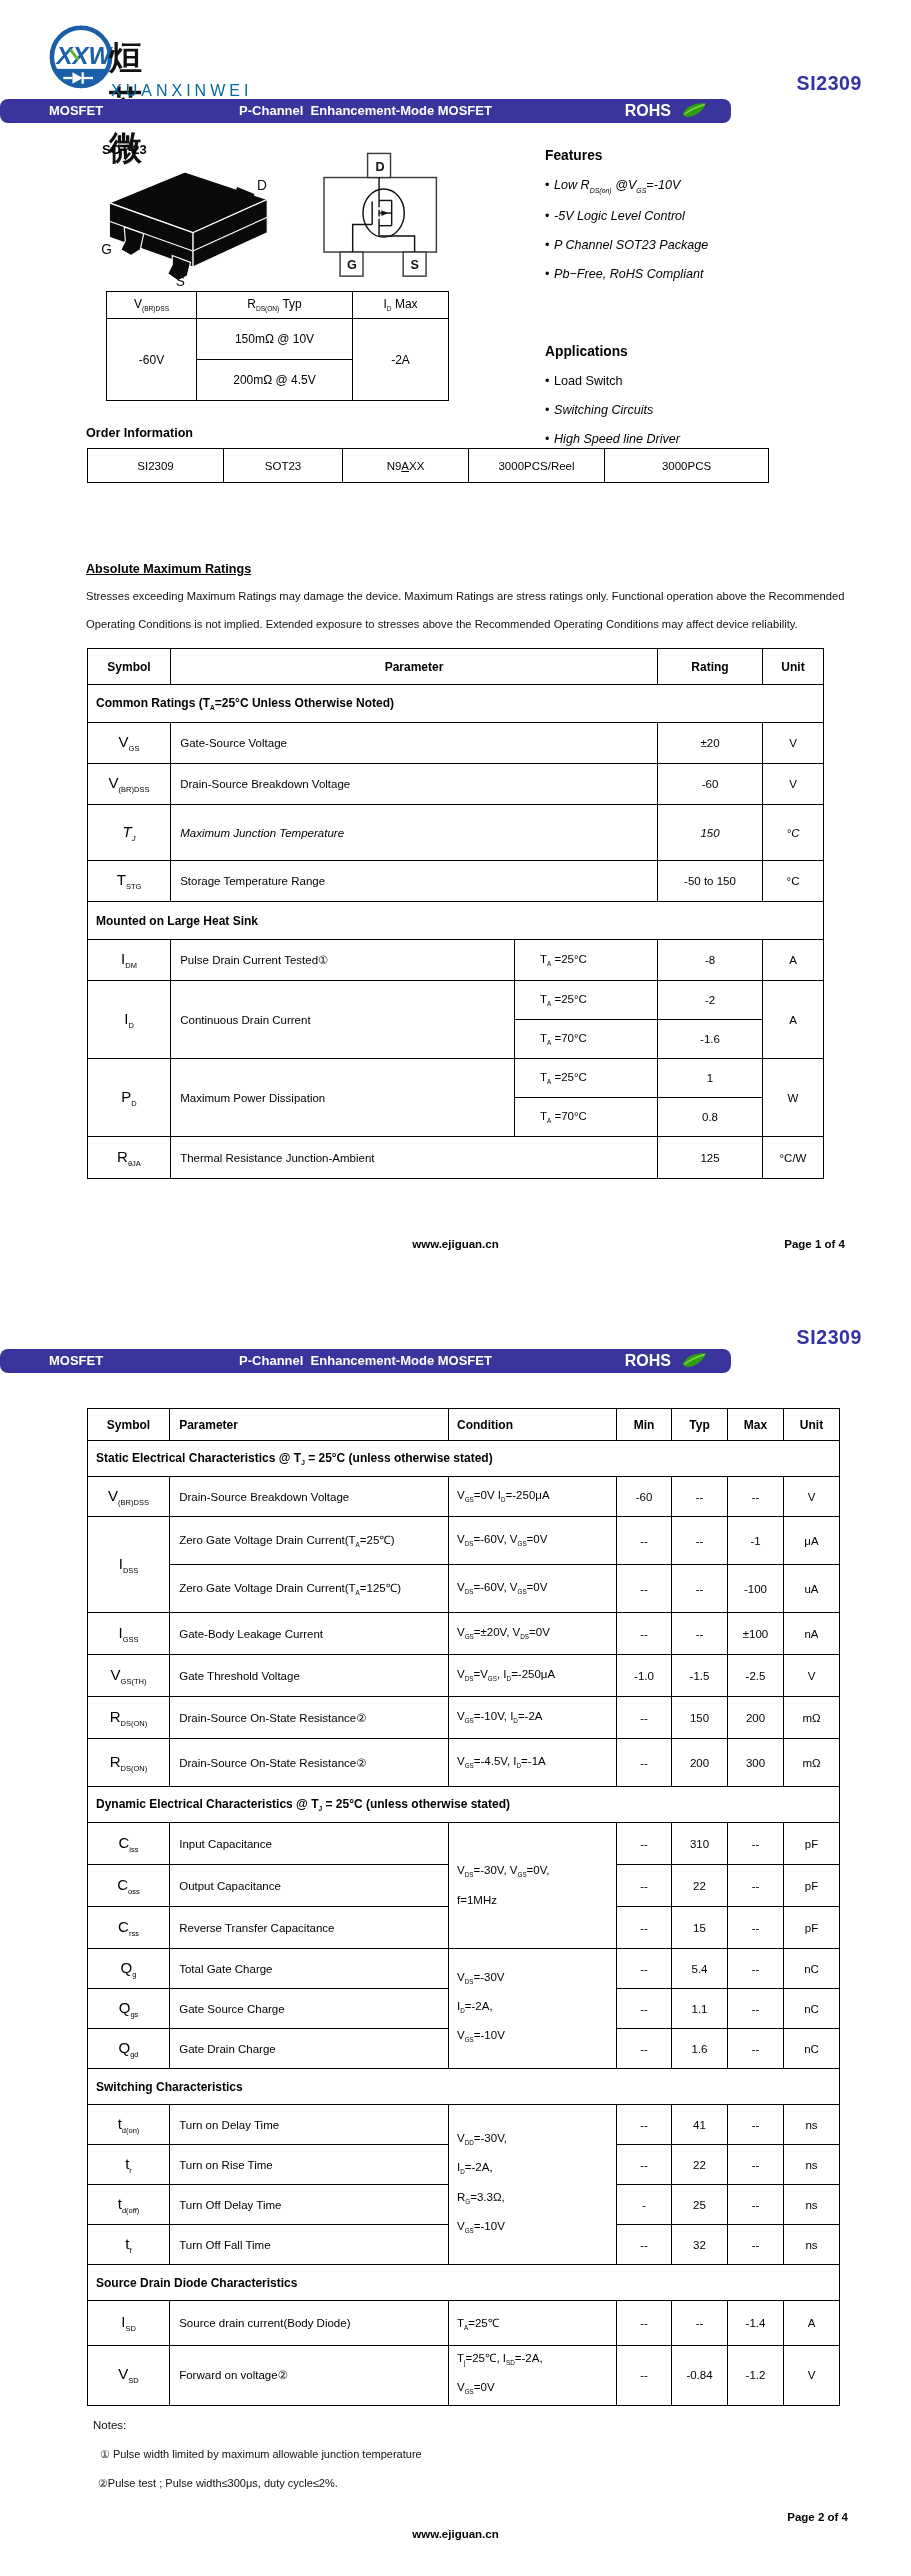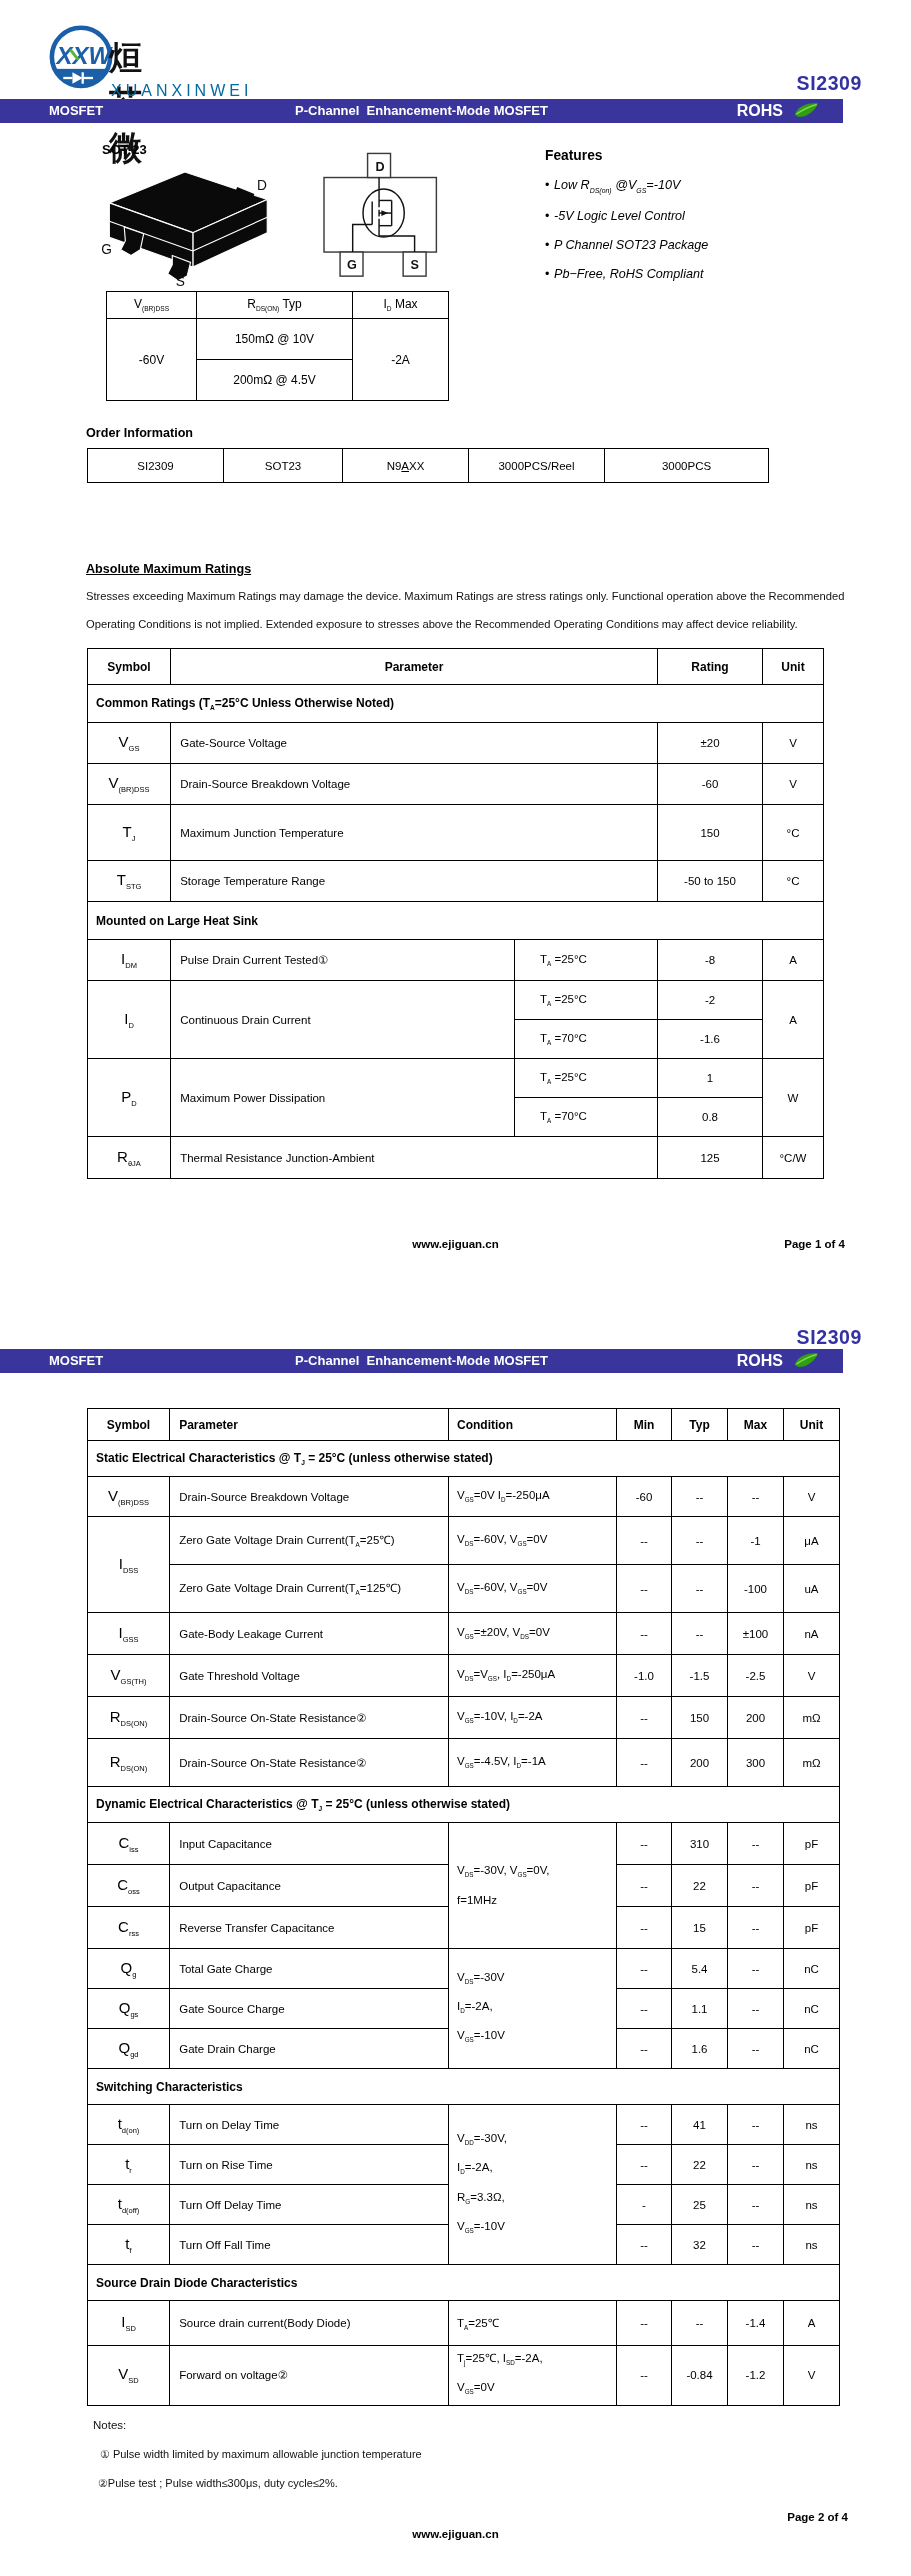--- a/index.html
+++ b/index.html
@@ -11,22 +11,22 @@
   .page { position:absolute; left:0; width:911px; height:1288px; background:#fff; overflow:hidden; }
   #page1 { top:0; }
   #page2 { top:1288px; }
 
   
   .part-number {
     position:absolute; right:49px; font-size:19.5px; font-weight:bold;
     color:#3431A3; letter-spacing:0.6px;
   }
   .band {
-    position:absolute; left:0; width:843px; height:23.5px; background:#39359C;
-    color:#fff; font-weight:bold; line-height:23.5px;
+    position:absolute; left:0; width:731px; height:23.5px; background:#39359C;
+    color:#fff; font-weight:bold; line-height:23.5px;border-radius:8px;
   }
   .band-left  { position:absolute; left:49px;  font-size:13px; }
   .band-center{ position:absolute; left:0; right:0; text-align:center; font-size:13px; white-space:pre; }
   .band-right { position:absolute; right:60px; font-size:16px; }
   .leaf { position:absolute; right:24px; top:2.3px; }
 
   
   .logo-wrap { position:absolute; left:47px; top:22px; }
   .logo-cn { position:absolute; left:62px; top:13.8px; font-size:33px; font-weight:bold; letter-spacing:2.9px; color:#111; }
   .logo-en { position:absolute; left:64px; top:60px; font-size:16px; letter-spacing:4px; color:#0369a1; }
@@ -146,20 +146,26 @@
   </svg>
 
   <div class="feat-block" style="top:148px;">
     <div class="feat-title">Features</div>
     <div class="feat-item"><span class="blt">•</span><span>Low R<sub>DS(on)</sub> @V<sub>GS</sub>=-10V</span></div>
     <div class="feat-item"><span class="blt">•</span><span>-5V Logic Level Control</span></div>
     <div class="feat-item"><span class="blt">•</span><span>P Channel SOT23 Package</span></div>
     <div class="feat-item"><span class="blt">•</span><span>Pb−Free, RoHS Compliant</span></div>
   </div>
 
+  <div class="feat-block" style="top:344px;">
+    <div class="feat-title">Applications</div>
+    <div class="feat-item app-item-0"><span class="blt">•</span><span>Load Switch</span></div>
+    <div class="feat-item"><span class="blt">•</span><span>Switching Circuits</span></div>
+    <div class="feat-item"><span class="blt">•</span><span>High Speed line Driver</span></div>
+  </div>
 
   <table class="mini" style="left:106px; top:291px; width:341px;">
     <colgroup>
         <col style="width:90px">
         <col style="width:156px">
         <col style="width:96px">
       </colgroup>
     <tbody>
         <tr style="height:27px;">
       <td>V<sub>(BR)DSS</sub></td>
@@ -223,21 +229,21 @@
       <td colspan="2" class="param-cell">Gate-Source Voltage</td>
       <td>±20</td>
       <td>V</td>
     </tr>
     <tr style="height:41px;">
       <td class="sym-cell">V<sub>(BR)DSS</sub></td>
       <td colspan="2" class="param-cell">Drain-Source Breakdown Voltage</td>
       <td>-60</td>
       <td>V</td>
     </tr>
-    <tr style="height:56px;">
+    <tr style="height:56px;font-style:italic;">
       <td class="sym-cell">T<sub>J</sub></td>
       <td colspan="2" class="param-cell">Maximum Junction Temperature</td>
       <td>150</td>
       <td>°C</td>
     </tr>
     <tr style="height:41px;">
       <td class="sym-cell">T<sub>STG</sub></td>
       <td colspan="2" class="param-cell">Storage Temperature Range</td>
       <td>-50 to 150</td>
       <td>°C</td>

